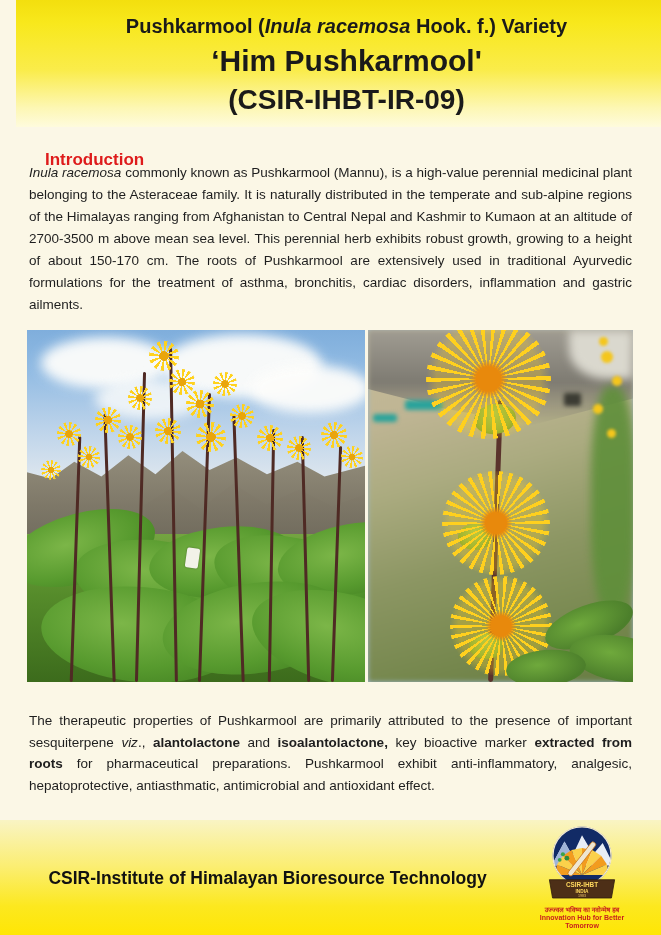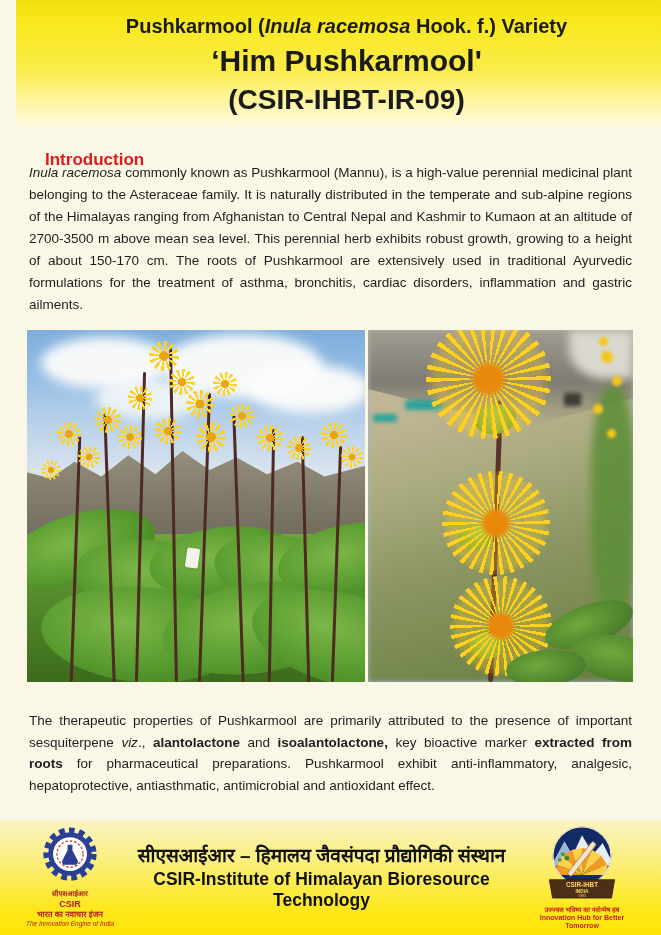--- a/index.html
+++ b/index.html
@@ -180,37 +180,22 @@
       <div class="abs rleaf" style="left:66%;top:78%;width:92px;height:40px;transform:rotate(-20deg);"></div>
       <div class="abs rleaf" style="left:76%;top:87%;width:100px;height:45px;transform:rotate(10deg);"></div>
       <div class="abs rleaf" style="left:52%;top:91%;width:80px;height:36px;transform:rotate(-5deg);"></div>
     </div>
   </div>
 
   <p class="body-text" id="uses-para"><span>The therapeutic properties of Pushkarmool are primarily attributed to the presence of important sesquiterpene </span><span class="s-i">viz</span><span>., </span><span class="s-b">alantolactone</span><span> and </span><span class="s-b">isoalantolactone,</span><span> key bioactive marker </span><span class="s-b">extracted from roots</span><span> for pharmaceutical preparations. Pushkarmool exhibit anti-inflammatory, analgesic, hepatoprotective, antiasthmatic, antimicrobial and antioxidant effect.</span></p>
 
   <footer class="footer">
 
-    <div class="csir-logo">
-      <svg width="62" height="60" viewBox="0 0 64 62">
-        <circle cx="32" cy="29" r="23" fill="#FFFFFF" stroke="#2B3F95" stroke-width="9" stroke-dasharray="5.5 4.2"></circle>
-        <circle cx="32" cy="29" r="20" fill="#FFFFFF" stroke="#2B3F95" stroke-width="5"></circle>
-        <circle cx="32" cy="29" r="13.5" fill="none" stroke="#C0392B" stroke-width="1.3" stroke-dasharray="2.6 1.9"></circle>
-        <path d="M29.5 19.5 h5 v5.5 l5.5 11 a2.8 2.8 0 0 1 -2.6 4 H26.6 a2.8 2.8 0 0 1 -2.6 -4 l5.5 -11 z" fill="#2B3F95"></path>
-      </svg>
-      <div class="csir-lines">
-        <div class="csir-l1">सीएसआईआर</div>
-        <div class="csir-l2">CSIR</div>
-        <div class="csir-l3">भारत का नवाचार इंजन</div>
-        <div class="csir-l4">The Innovation Engine of India</div>
-      </div>
-    </div>
 
     <div class="institute-block">
-      <div class="inst-hi1">सीएसआईआर – हिमालय जैवसंपदा प्रौद्योगिकी संस्थान</div>
       <div class="inst-en1">CSIR-Institute of Himalayan Bioresource Technology</div>
     </div>
 
     <div class="ihbt-logo">
       <svg width="96" height="78" viewBox="0 0 96 98">
         <defs>
             <clipPath id="ihbtclip">
               <circle cx="48" cy="40" r="36"></circle>
             </clipPath>
           </defs>

